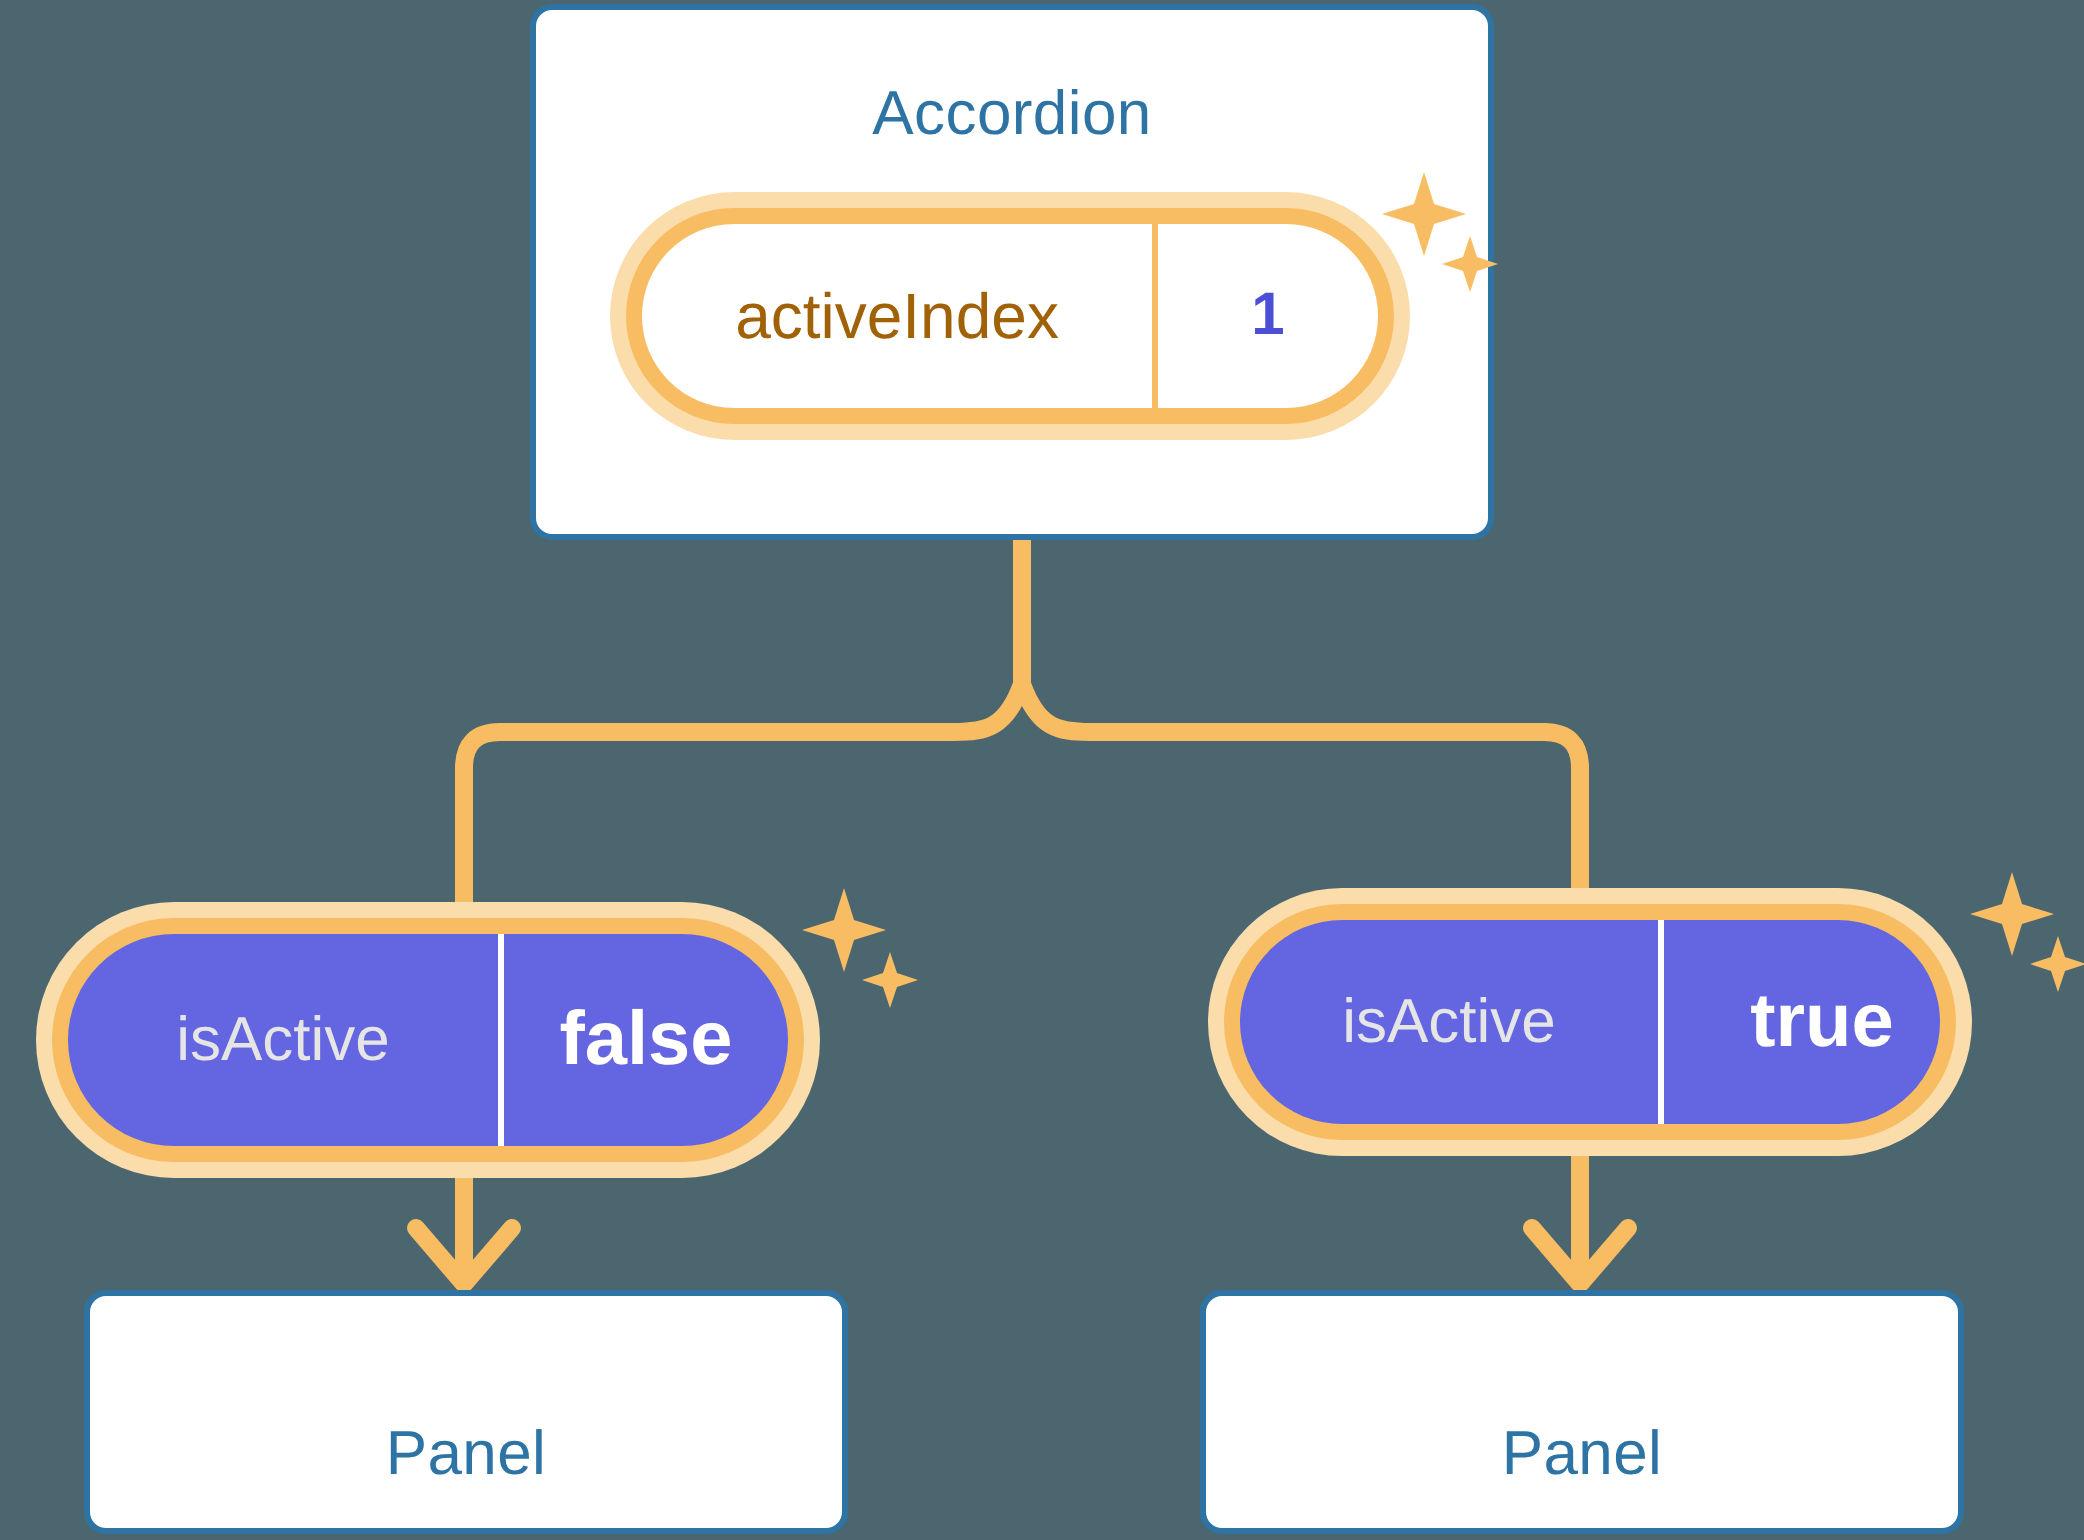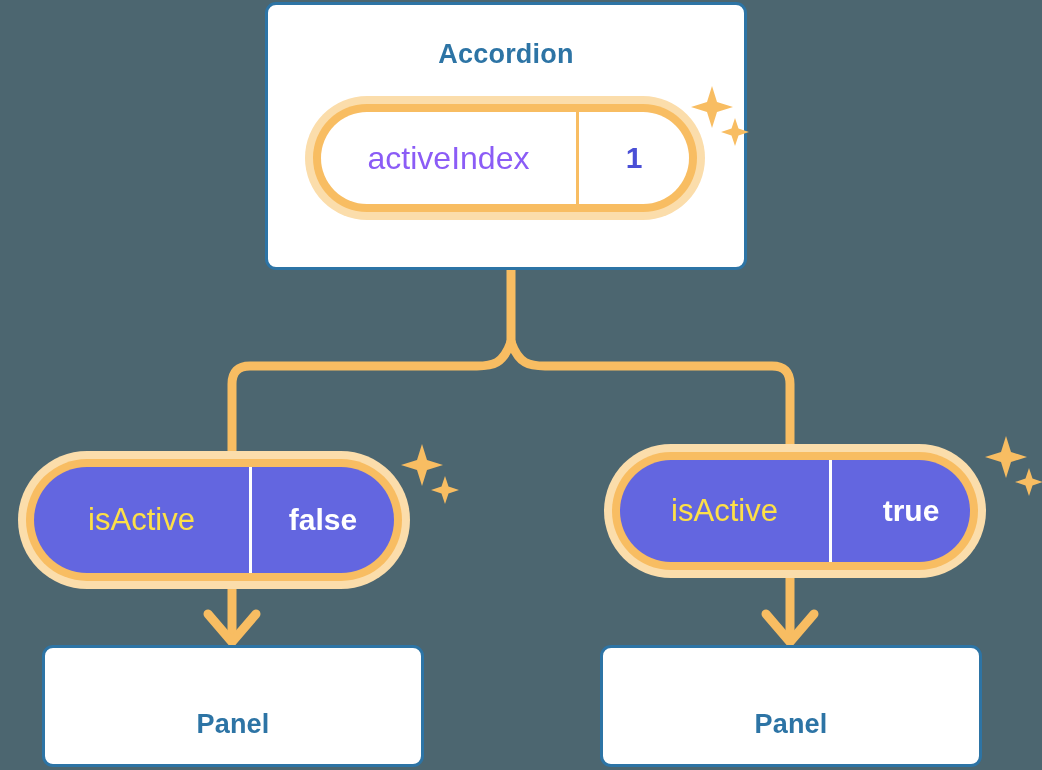--- a/index.html
+++ b/index.html
@@ -32,22 +32,22 @@
   
   .card {
     position: absolute;
     background: #ffffff;
     border: 3px solid #2d74a5;
     border-radius: 11px;
     box-sizing: border-box;
   }
   .card-title {
     color: #2d74a5;
-    font-size: 27px;
-    font-weight: 700;
+    font-size: 31px;
+    font-weight: 400;
     text-align: center;
     letter-spacing: 0.2px;
     white-space: nowrap;
   }
 
   #accordion-card {
     left: 265px;
     top: 2px;
     width: 482px;
     height: 268px;
@@ -92,42 +92,42 @@
     white-space: nowrap;
     box-sizing: border-box;
   }
 
   
   #pill-activeindex-halo { left: 305px; top: 96px; width: 400px; height: 124px; }
   #pill-activeindex-ring { left: 313px; top: 104px; width: 384px; height: 108px; }
   #pill-activeindex-body { left: 321px; top: 112px; width: 368px; height: 92px; background:#ffffff; }
   #pill-activeindex-body .pill-key {
     width: 258px;
-    color: #8b5cf6;
+    color: #a16207;
     font-size: 32px;
     border-right: 3px solid #f8bd62;
   }
   #pill-activeindex-body .pill-val {
     flex: 1;
     color: #4a4fd6;
     font-size: 30px;
     font-weight: 700;
   }
 
   
   .pill-purple-halo { background: #fbddab; }
   .pill-purple-body { background: #6366e0; }
   .pill-purple-body .pill-key {
-    color: #fde047;
+    color: #e5e5e5;
     font-size: 31px;
     border-right: 3px solid #ffffff;
   }
   .pill-purple-body .pill-val {
     color: #ffffff;
-    font-size: 30px;
+    font-size: 38px;
     font-weight: 700;
   }
 
   #pill-false-halo { left: 18px; top: 451px; width: 392px; height: 138px; }
   #pill-false-ring { left: 26px; top: 459px; width: 376px; height: 122px; }
   #pill-false-body { left: 34px; top: 467px; width: 360px; height: 106px; }
   #pill-false-body .pill-key { width: 218px; }
   #pill-false-body .pill-val { flex: 1; }
 
   #pill-true-halo { left: 604px; top: 444px; width: 382px; height: 134px; }

